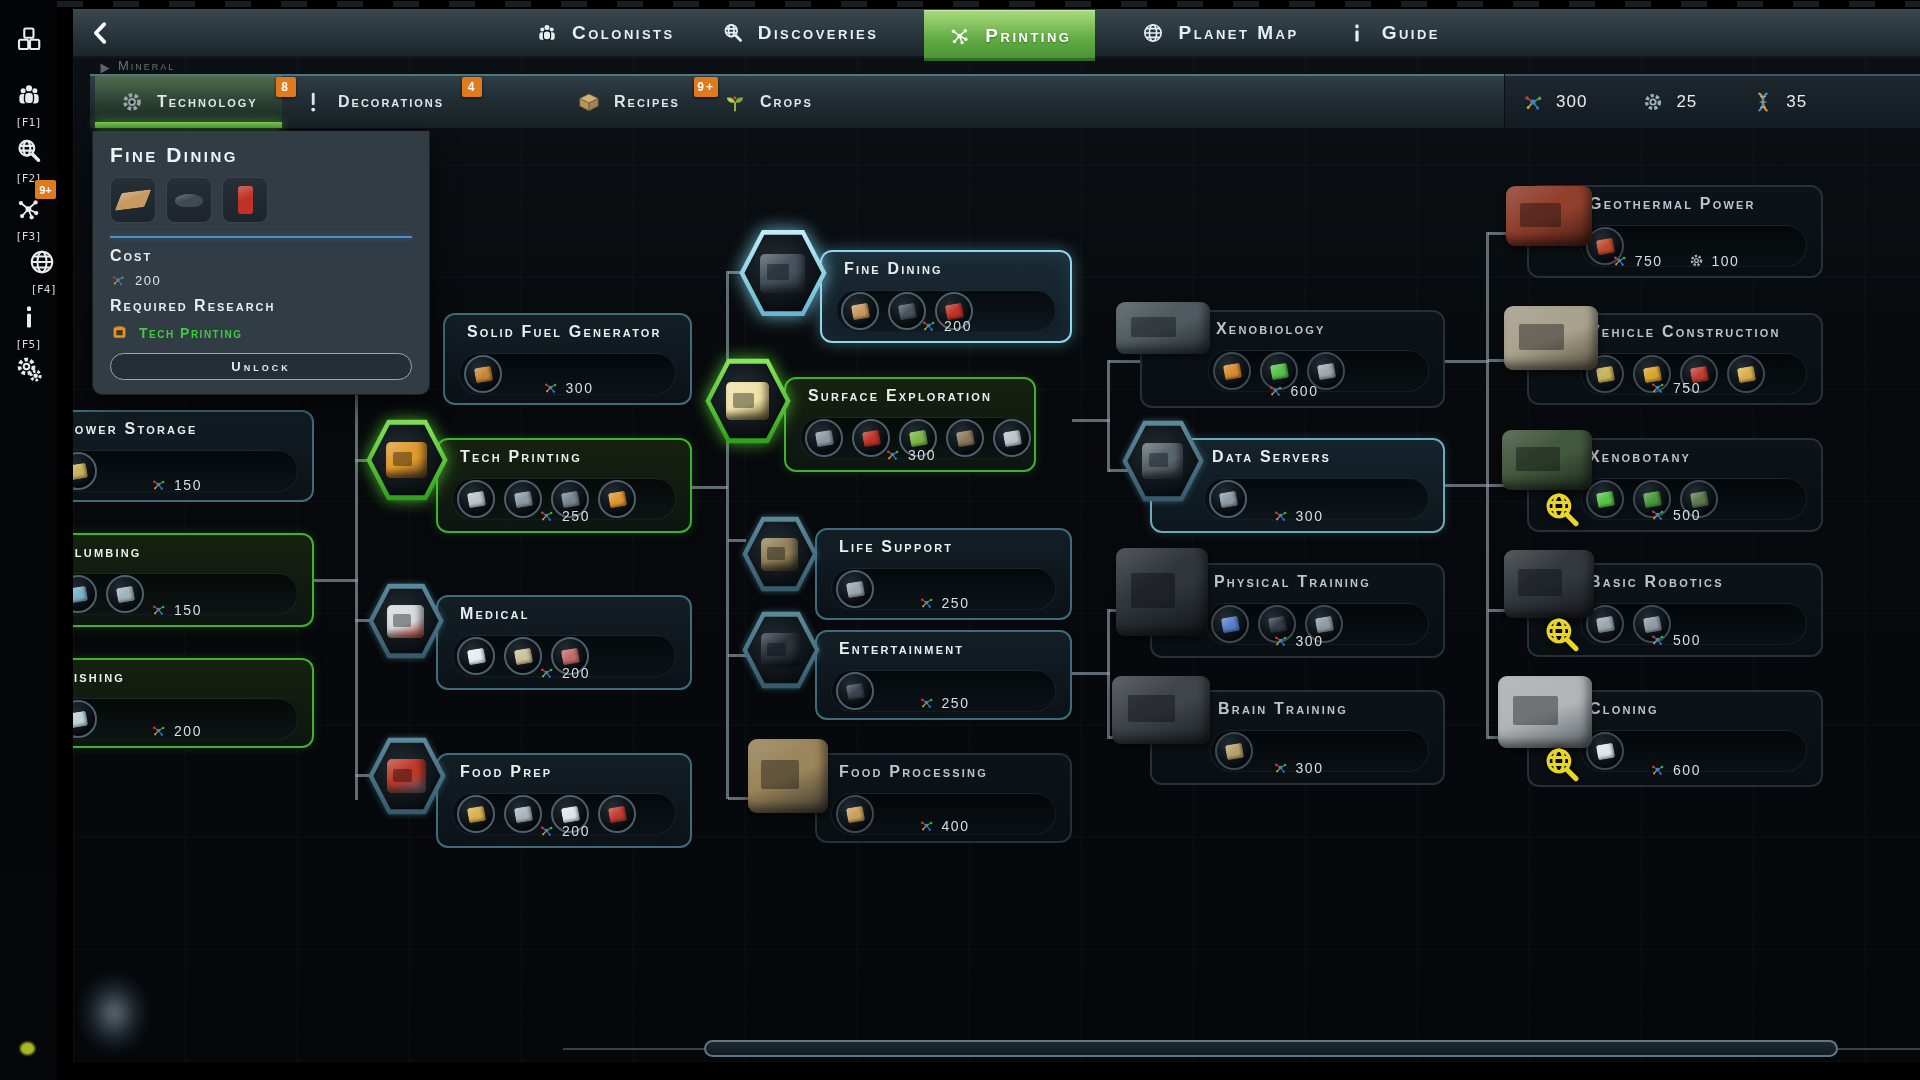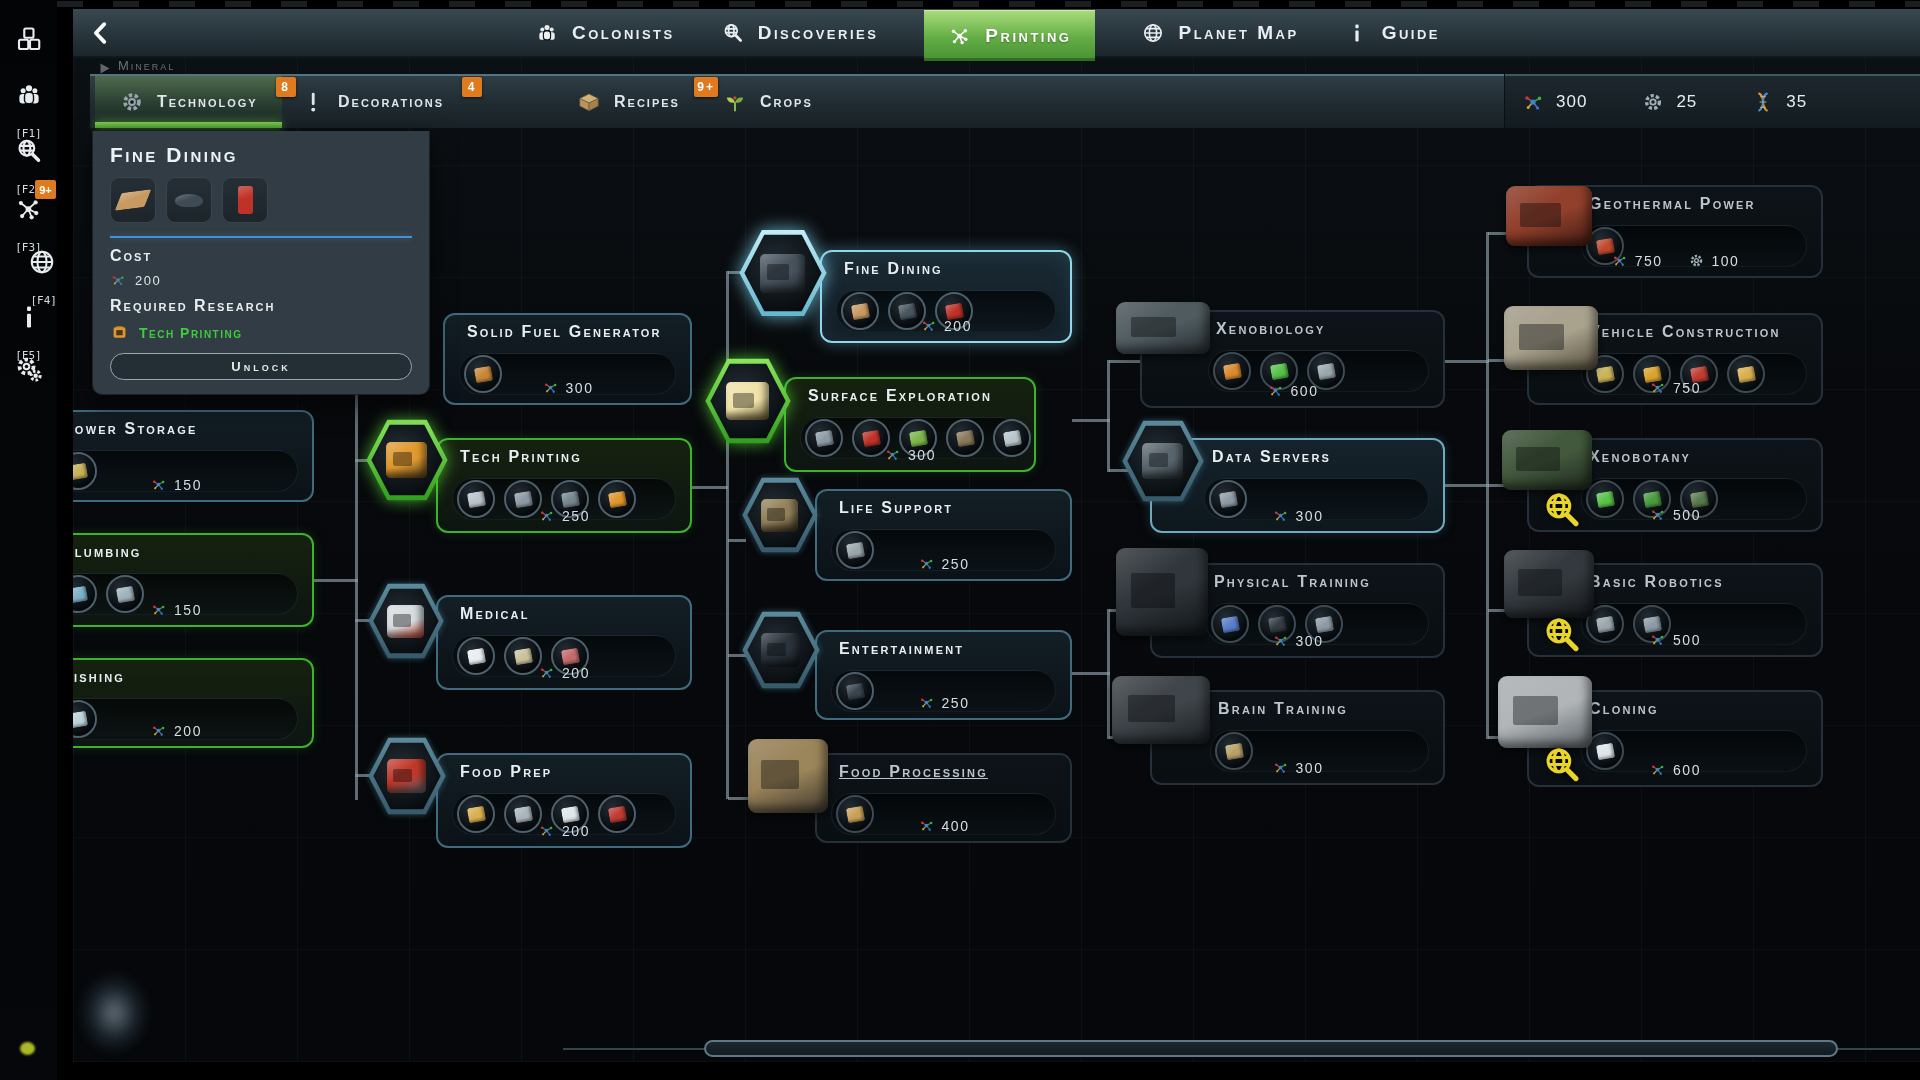--- a/index.html
+++ b/index.html
@@ -4,21 +4,21 @@
 <style>
   *{box-sizing:border-box;margin:0;padding:0}
   html,body{width:1920px;height:1080px;background:#000;overflow:hidden;
     font-family:"Liberation Sans",sans-serif;color:#dfe6ea;position:relative}
   .ic svg{width:100%;height:100%;display:block}
 
   
   #sidebar{position:absolute;left:0;top:0;width:57px;height:1080px;background:linear-gradient(180deg,#030405,#05070a);z-index:40}
   .sb-item{position:absolute;left:0;width:57px;display:flex;flex-direction:column;align-items:center;color:#e6ecef;cursor:pointer}
   .sb-item .ic{width:30px;height:30px}
-  .sb-key{font:11px "DejaVu Sans Mono",monospace;color:#d5dbdf;margin-top:17px}
+  .sb-key{font:11px "DejaVu Sans Mono",monospace;color:#d5dbdf;margin-top:6px}
   .sb-badge{position:absolute;top:-14px;right:1px;min-width:21px;height:19px;background:#e07a1e;color:#fff;
     font:bold 11px "Liberation Sans",sans-serif;display:flex;align-items:center;justify-content:center;border-radius:2px;padding:0 2px;box-shadow:0 1px 3px rgba(0,0,0,.6)}
   #ydot{position:absolute;left:20px;top:1042px;width:15px;height:13px;border-radius:50%;background:#c9d92e;filter:blur(1.2px);opacity:.85;z-index:41}
 
   
   #topdash{position:absolute;left:57px;right:0;top:1px;height:6px;z-index:35;
     background:repeating-linear-gradient(90deg,rgba(64,76,84,.4) 0 26px,transparent 26px 56px)}
   #navbar{position:absolute;left:73px;right:0;top:9px;height:49px;z-index:30;
     background:linear-gradient(180deg,#3a484f 0%,#2c3a41 40%,#1b262c 100%);border-bottom:2px solid #10181c}
   #back{position:absolute;left:14px;top:10px;width:28px;height:28px;cursor:pointer}
@@ -762,21 +762,21 @@
       </div>
       <div class="hexa g-green" style="left: -79px; top: -19px; width: 86px; height: 86px;">
         <div class="h1"></div>
         <div class="h2">
           <div class="himg" style="background: linear-gradient(145deg, rgba(255, 255, 255, 0.3), rgba(255, 255, 255, 0) 40%), linear-gradient(160deg, rgb(240, 226, 168) 55%, rgb(106, 92, 52));">
             <i></i>
           </div>
         </div>
       </div>
     </div>
-    <div class="node teal" style="left: 742px; top: 431px; width: 257px; height: 92px;">
+    <div class="node teal" style="left: 742px; top: 470px; width: 257px; height: 92px;">
       <div class="nbox"></div>
       <div class="ntitle" style="left: 24px;">Life Support</div>
       <div class="pill" style="left: 16px;"></div>
       <div class="irow" style="left: 21px;">
         <div class="circ">
           <i style="background: linear-gradient(150deg, rgba(255, 255, 255, 0.3), rgba(255, 255, 255, 0) 50%), rgb(154, 167, 173);"></i>
         </div>
       </div>
       <div class="ncost">
         <span class="ic">
@@ -836,21 +836,21 @@
         <div class="h1"></div>
         <div class="h2">
           <div class="himg" style="background: linear-gradient(145deg, rgba(255, 255, 255, 0.3), rgba(255, 255, 255, 0) 40%), linear-gradient(160deg, rgb(43, 52, 60) 55%, rgb(17, 22, 27));">
             <i></i>
           </div>
         </div>
       </div>
     </div>
     <div class="node locked" style="left: 742px; top: 695px; width: 257px; height: 90px;">
       <div class="nbox"></div>
-      <div class="ntitle" style="left: 24px; text-decoration: underline;">Food Processing</div>
+      <div class="ntitle" style="left: 24px;">Food Processing</div>
       <div class="pill" style="left: 16px;"></div>
       <div class="irow" style="left: 21px;">
         <div class="circ">
           <i style="background: linear-gradient(150deg, rgba(255, 255, 255, 0.3), rgba(255, 255, 255, 0) 50%), rgb(201, 160, 90);"></i>
         </div>
       </div>
       <div class="ncost">
         <span class="ic">
           <svg viewBox="0 0 24 24">
             <g stroke-width="1.6" fill="none">

